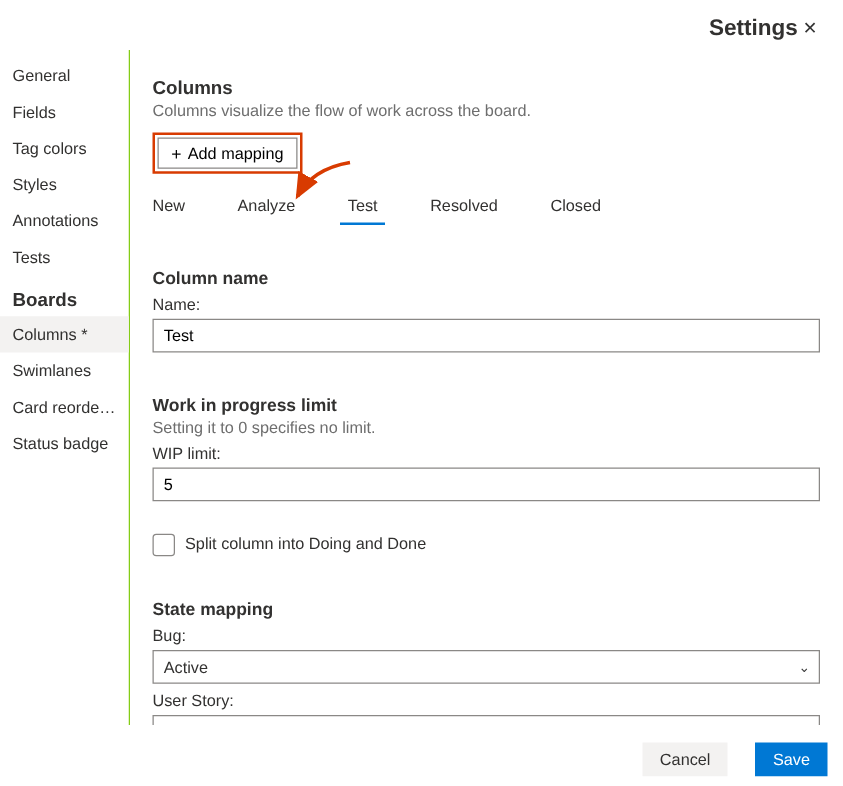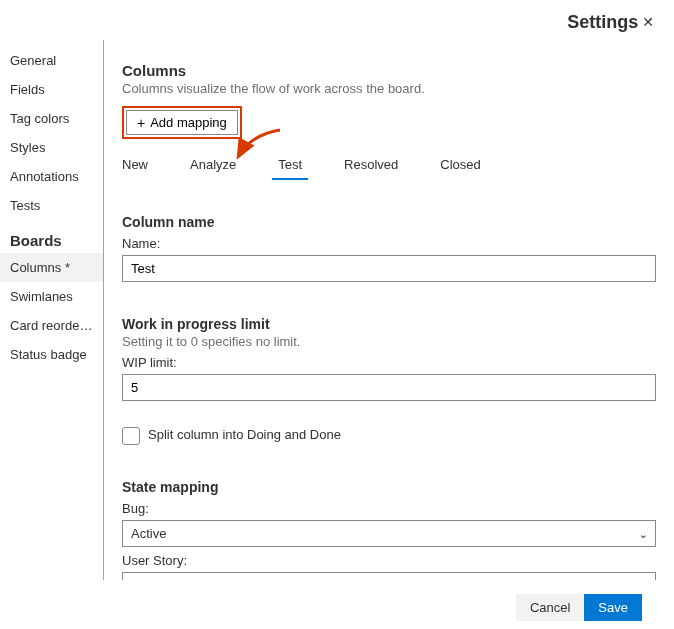--- a/index.html
+++ b/index.html
@@ -24,21 +24,21 @@
     .label { font-size: 13px; margin-top: 6px; }
     .input, .select { width: 100%; border: 1px solid #8a8886; padding: 5px 8px; font-size: 13px; margin-top: 4px; font-family: inherit; background: #fff; }
     .select { appearance: none; -webkit-appearance: none; position: relative; }
     .select-wrap { position: relative; margin-top: 4px; }
     .select-wrap .select { margin-top: 0; padding-right: 28px; }
     .chev { position: absolute; right: 8px; top: 50%; transform: translateY(-50%); pointer-events: none; font-size: 11px; color: #333; }
     .group-title { font-weight: 700; font-size: 14px; margin-top: 34px; }
     .group-sub { color: #6e6e6e; font-size: 13px; margin-top: 2px; }
     .chk-row { display: flex; align-items: flex-start; gap: 8px; margin-top: 26px; }
     .chk { width: 18px; height: 18px; border: 1px solid #8a8886; border-radius: 3px; cursor: pointer; }
-    .footer { position: absolute; bottom: 8px; right: 32px; display: flex; gap: 0; }
+    .footer { position: absolute; bottom: 8px; right: 12px; display: flex; gap: 22px; }
     .btn { padding: 6px 14px; font-size: 13px; cursor: pointer; border: none; }
     .btn-cancel { background: #f3f2f1; color: #323130; }
     .btn-save { background: #0078d4; color: #fff; }
     .arrow { position: absolute; left: 230px; top: 125px; pointer-events: none; }
   </style>
 </head>
 <body>
 
 <div class="header">
   <h1>Settings</h1>

